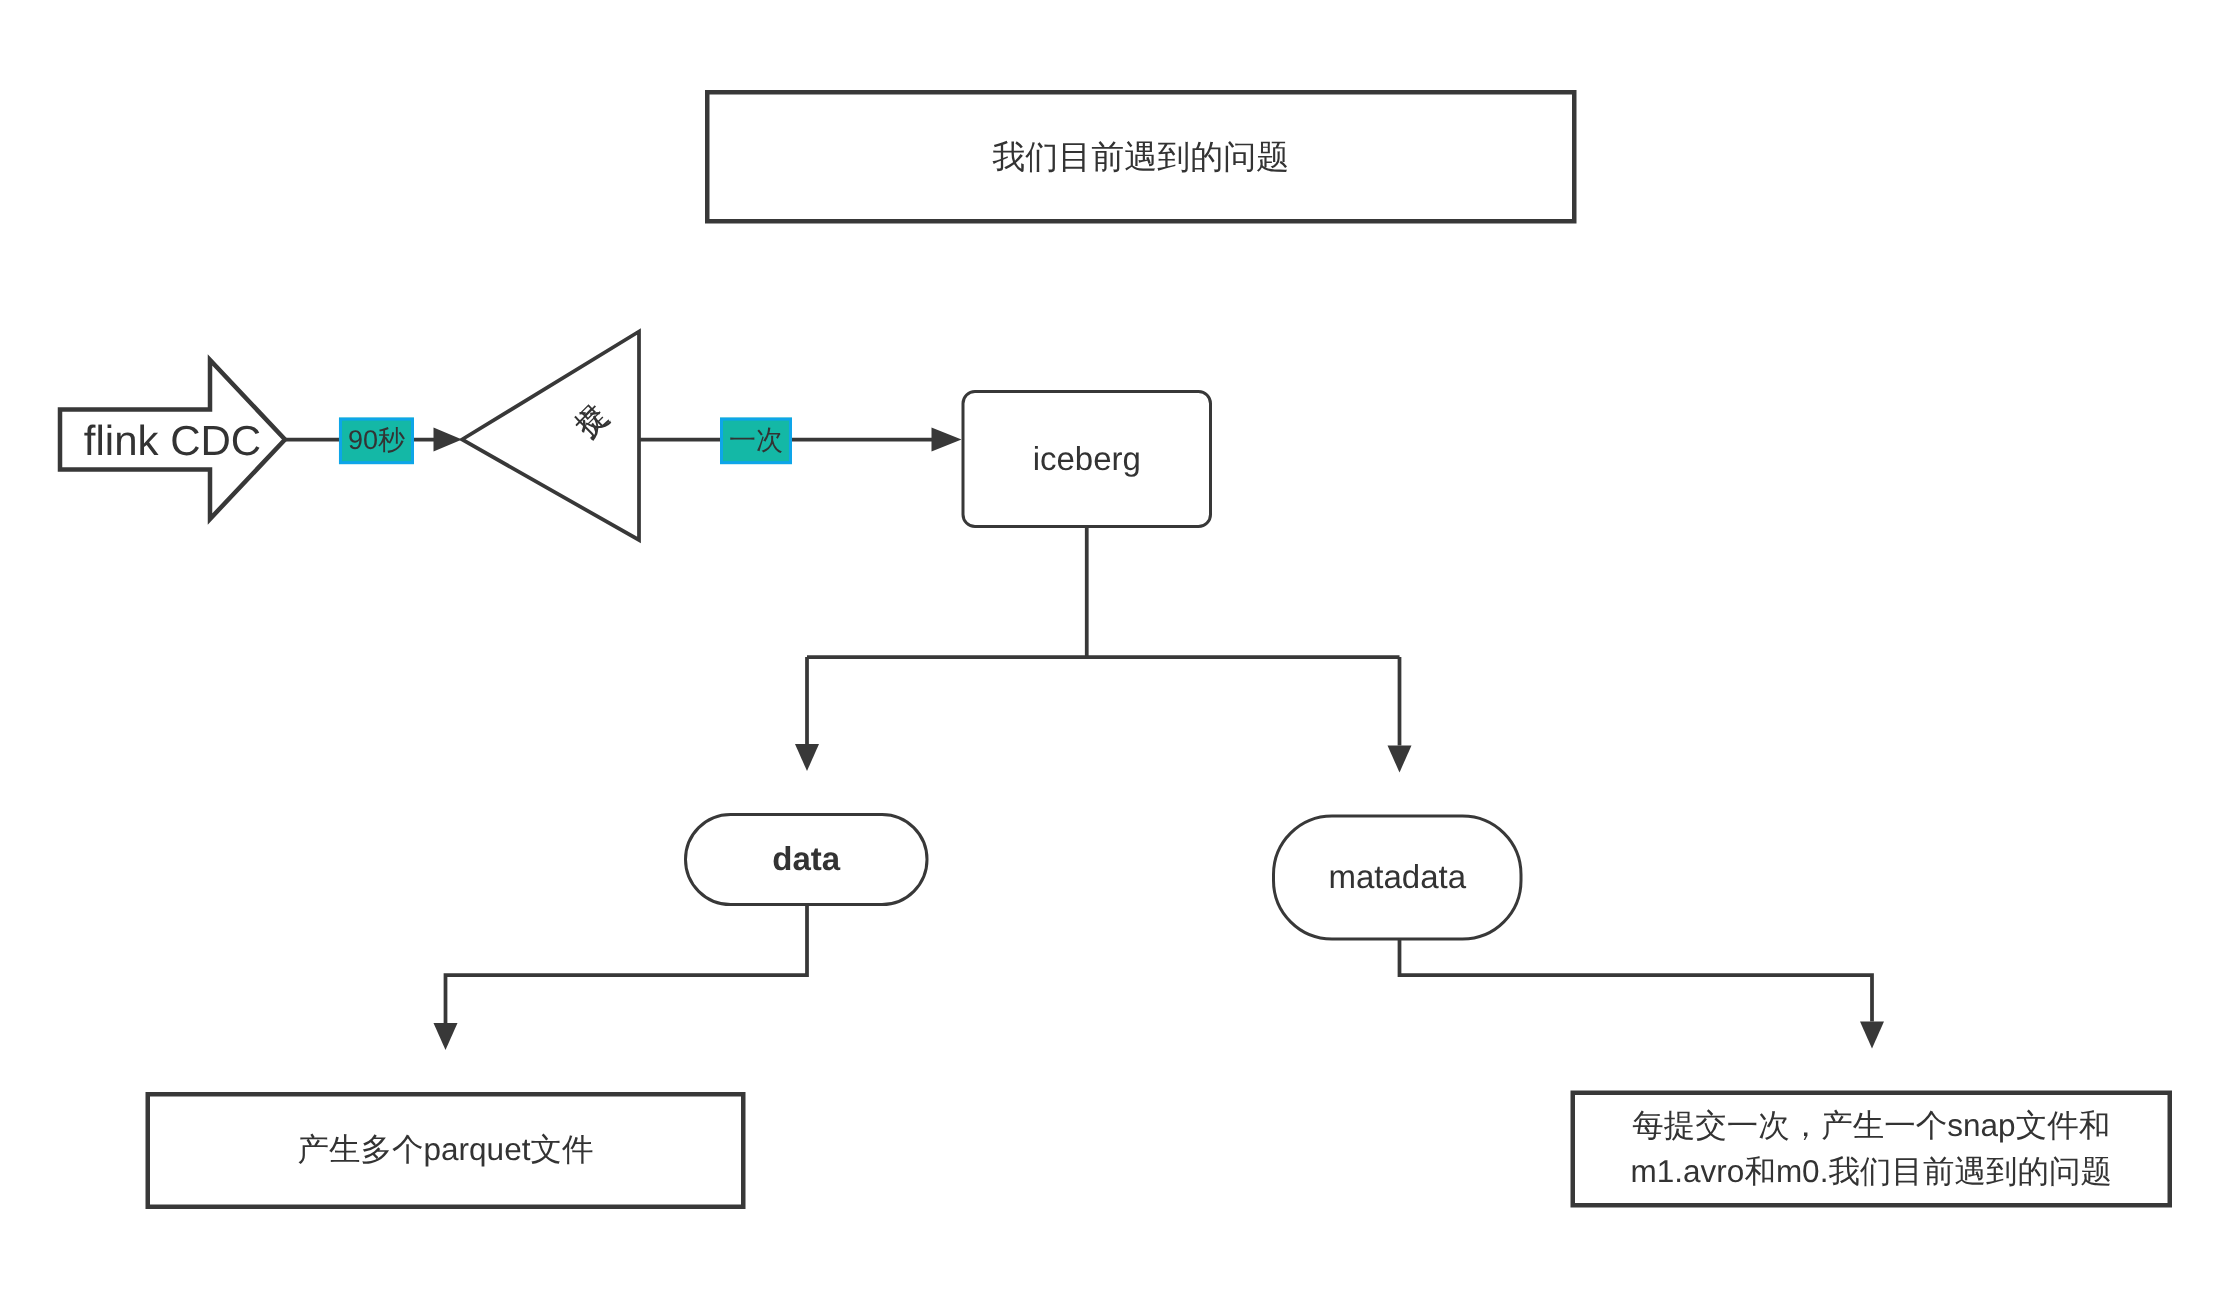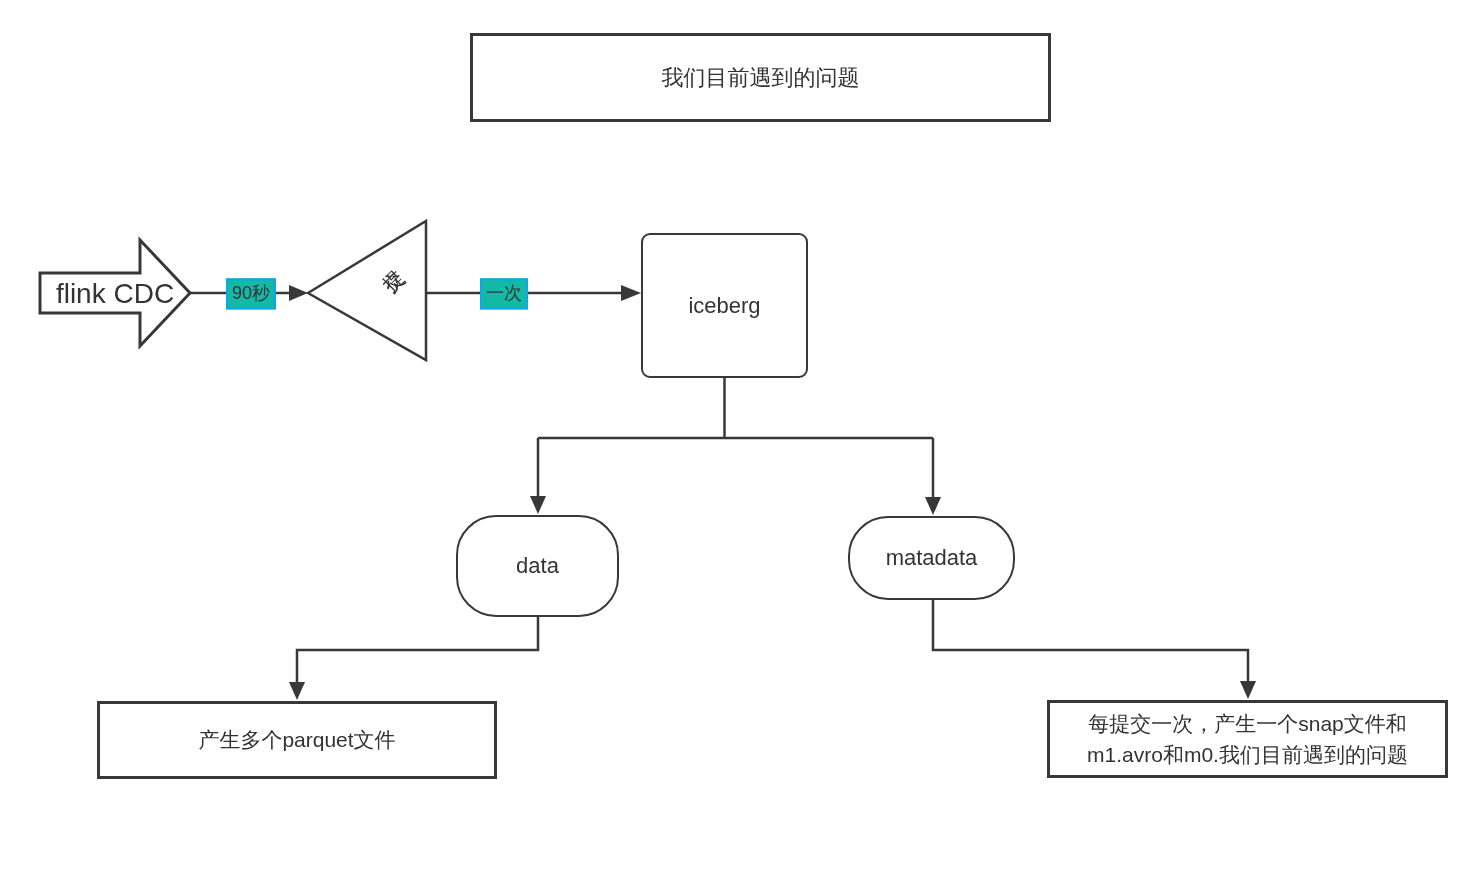--- a/index.html
+++ b/index.html
@@ -8,21 +8,21 @@
     width:1484px;height:876px;
     background:#ffffff;
     font-family:"Liberation Sans","DejaVu Sans",sans-serif;
     color:#333333;
     overflow:hidden;
   }
   svg#connectors{position:absolute;left:0;top:0;z-index:1;}
   .node{
     position:absolute;z-index:2;
     display:flex;align-items:center;justify-content:center;
-    background:#ffffff;box-sizing:border-box;text-align:center;
+    background:#ffffff;box-sizing:border-box;text-align:center;margin-top:27px;
   }
   .rect-box{border:3px solid #383838;}
   .round-box{border:2.5px solid #383838;border-radius:9px;}
   .pill-box{border:2.5px solid #383838;border-radius:40px;}
   .title-text{font-size:22px;}
   .node-text{font-size:22px;}
   .box-text{font-size:21px;line-height:1.5;}
   .edge-label{
     position:absolute;z-index:3;
     background:#14b8a6;border:2px solid #0ea5e9;
@@ -84,25 +84,25 @@
     <span>我们目前遇到的问题</span>
   </div>
 
   <div class="shape-label" style="left:40px;top:274px;width:150px;height:40px;">flink CDC</div>
 
   <div id="commit-label">提交</div>
 
   <div class="edge-label" style="left:251px;top:294px;">90秒</div>
   <div class="edge-label" style="left:504px;top:294px;">一次</div>
 
-  <div class="node round-box node-text" style="left:641px;top:233px;width:167px;height:145px;">
+  <div class="node round-box node-text" style="left:641px;top:233px;width:167px;height:92px;">
     <span>iceberg</span>
   </div>
 
-  <div class="node pill-box node-text" style="left:456px;top:515px;width:163px;height:102px;">
+  <div class="node pill-box node-text" style="left:456px;top:515px;width:163px;height:62px;font-weight:bold;">
     <span>data</span>
   </div>
 
   <div class="node pill-box node-text" style="left:848px;top:516px;width:167px;height:84px;">
     <span>matadata</span>
   </div>
 
   <div class="node rect-box box-text" style="left:97px;top:701px;width:400px;height:78px;">
     <span>产生多个parquet文件</span>
   </div>

